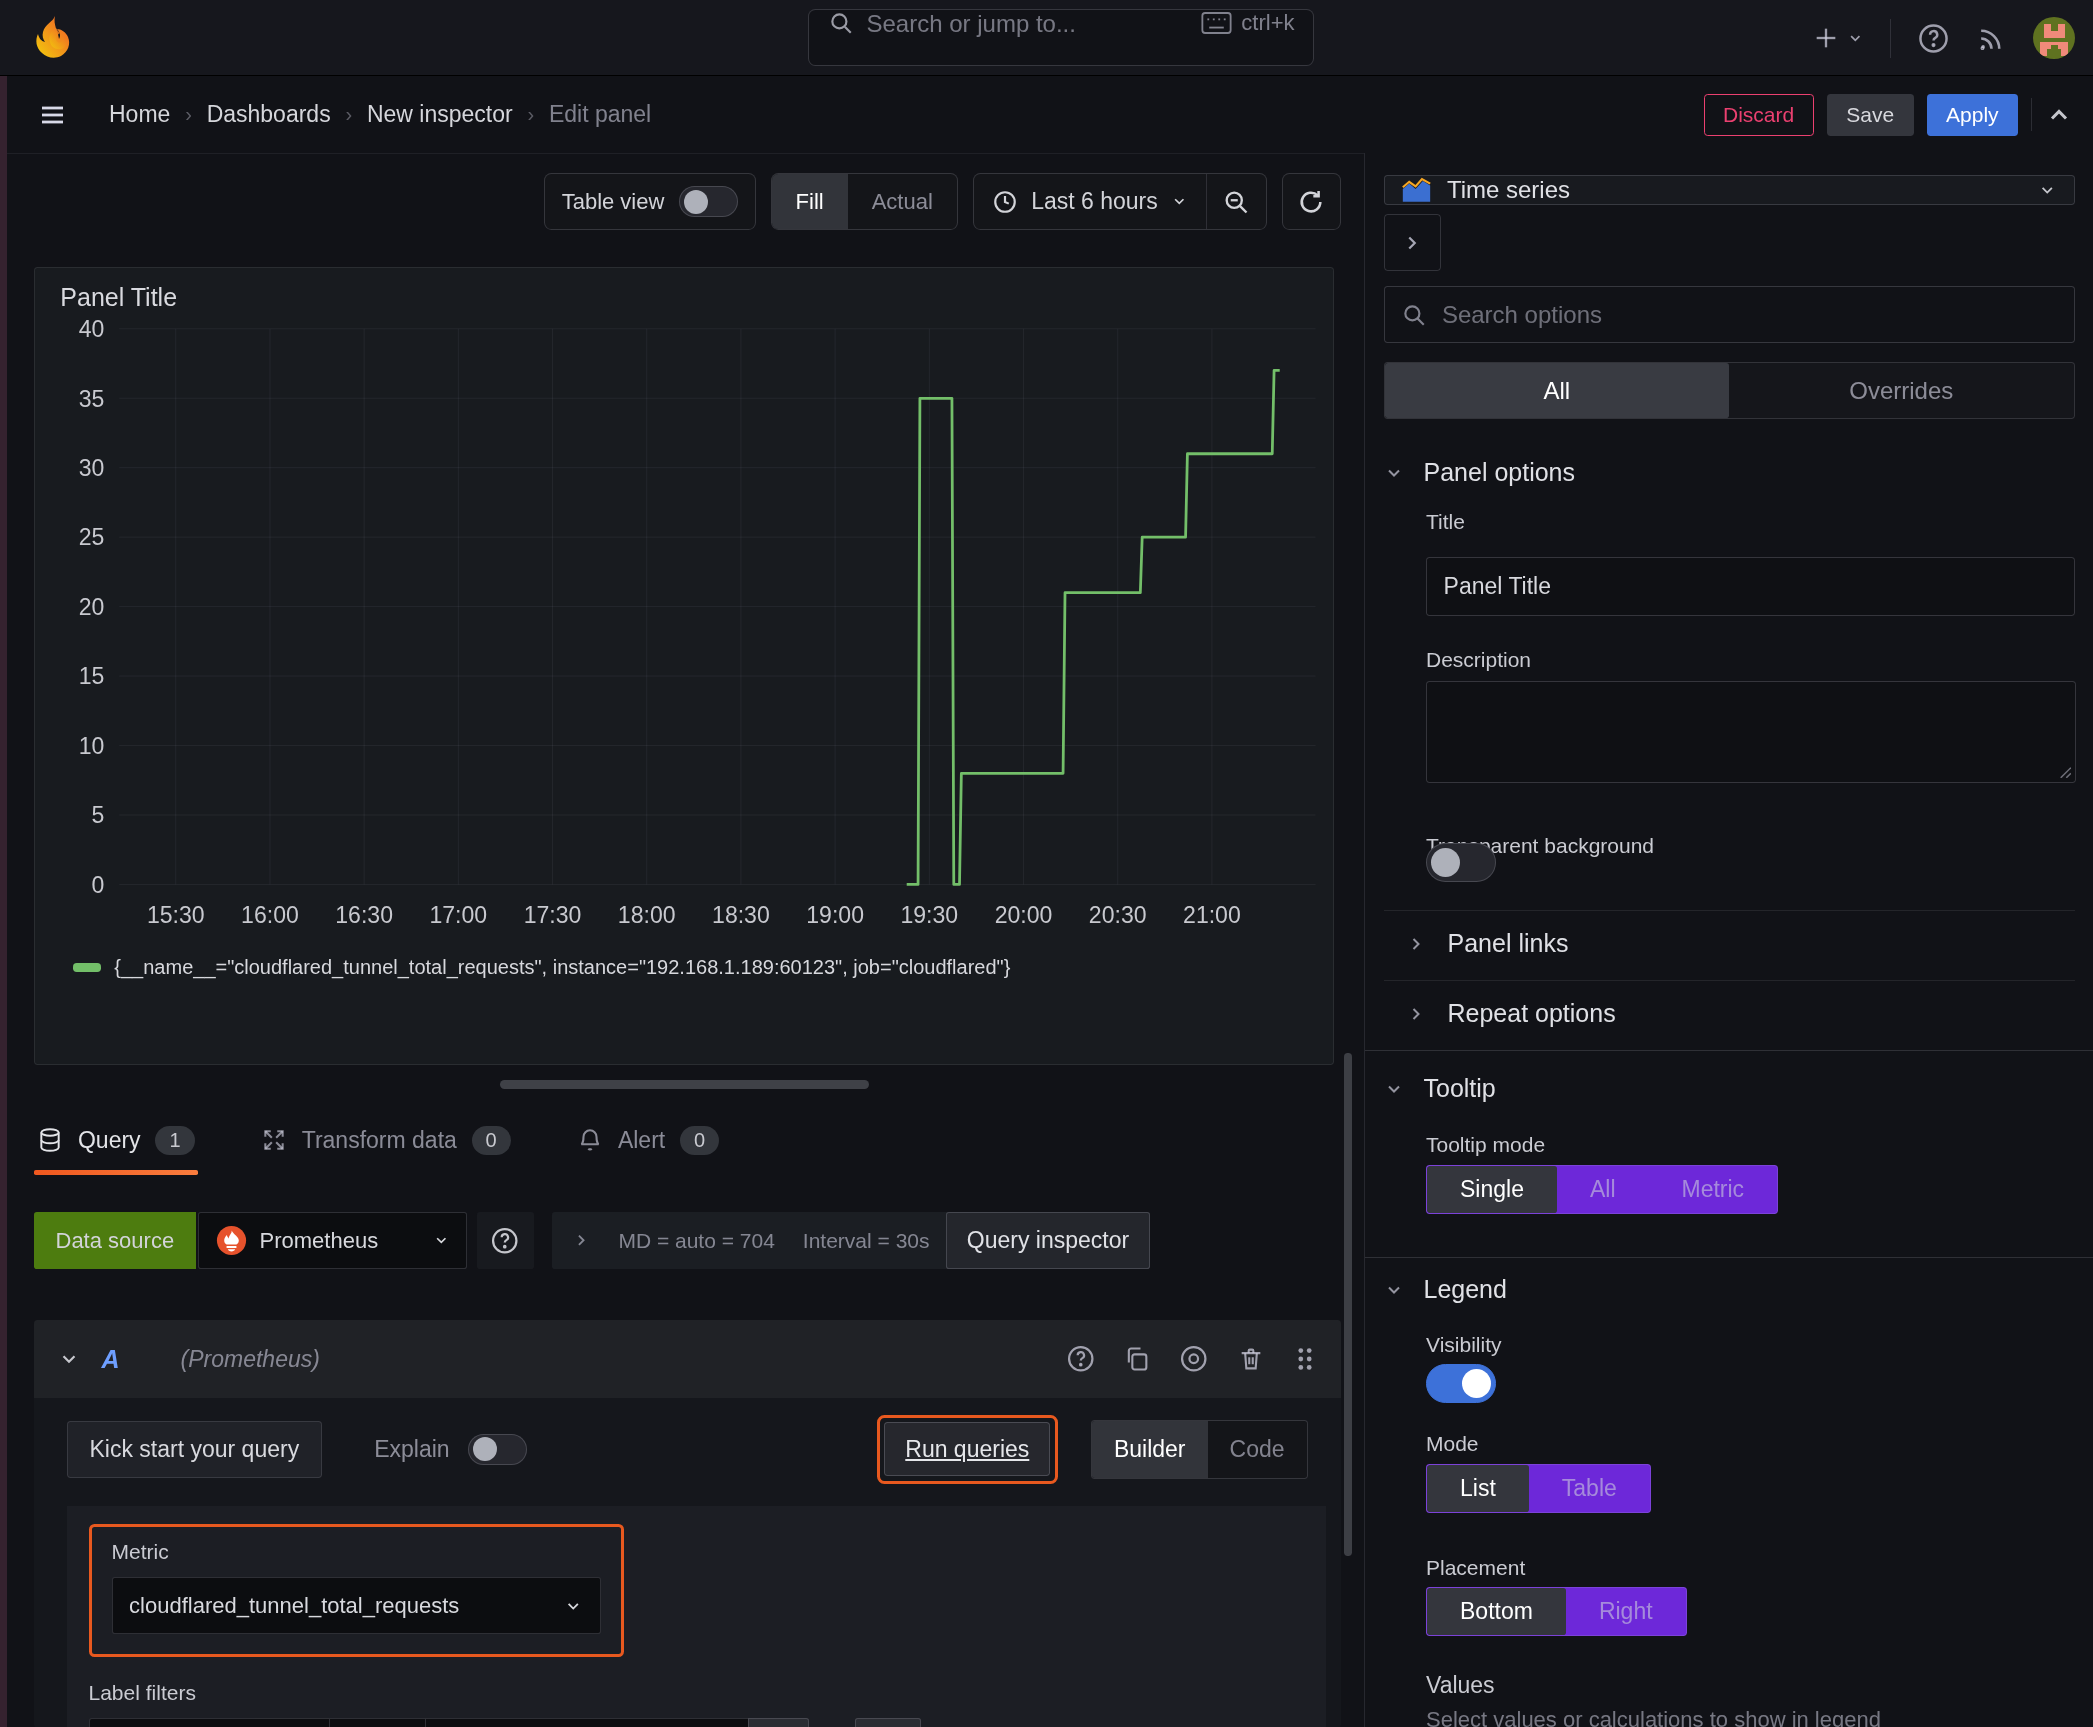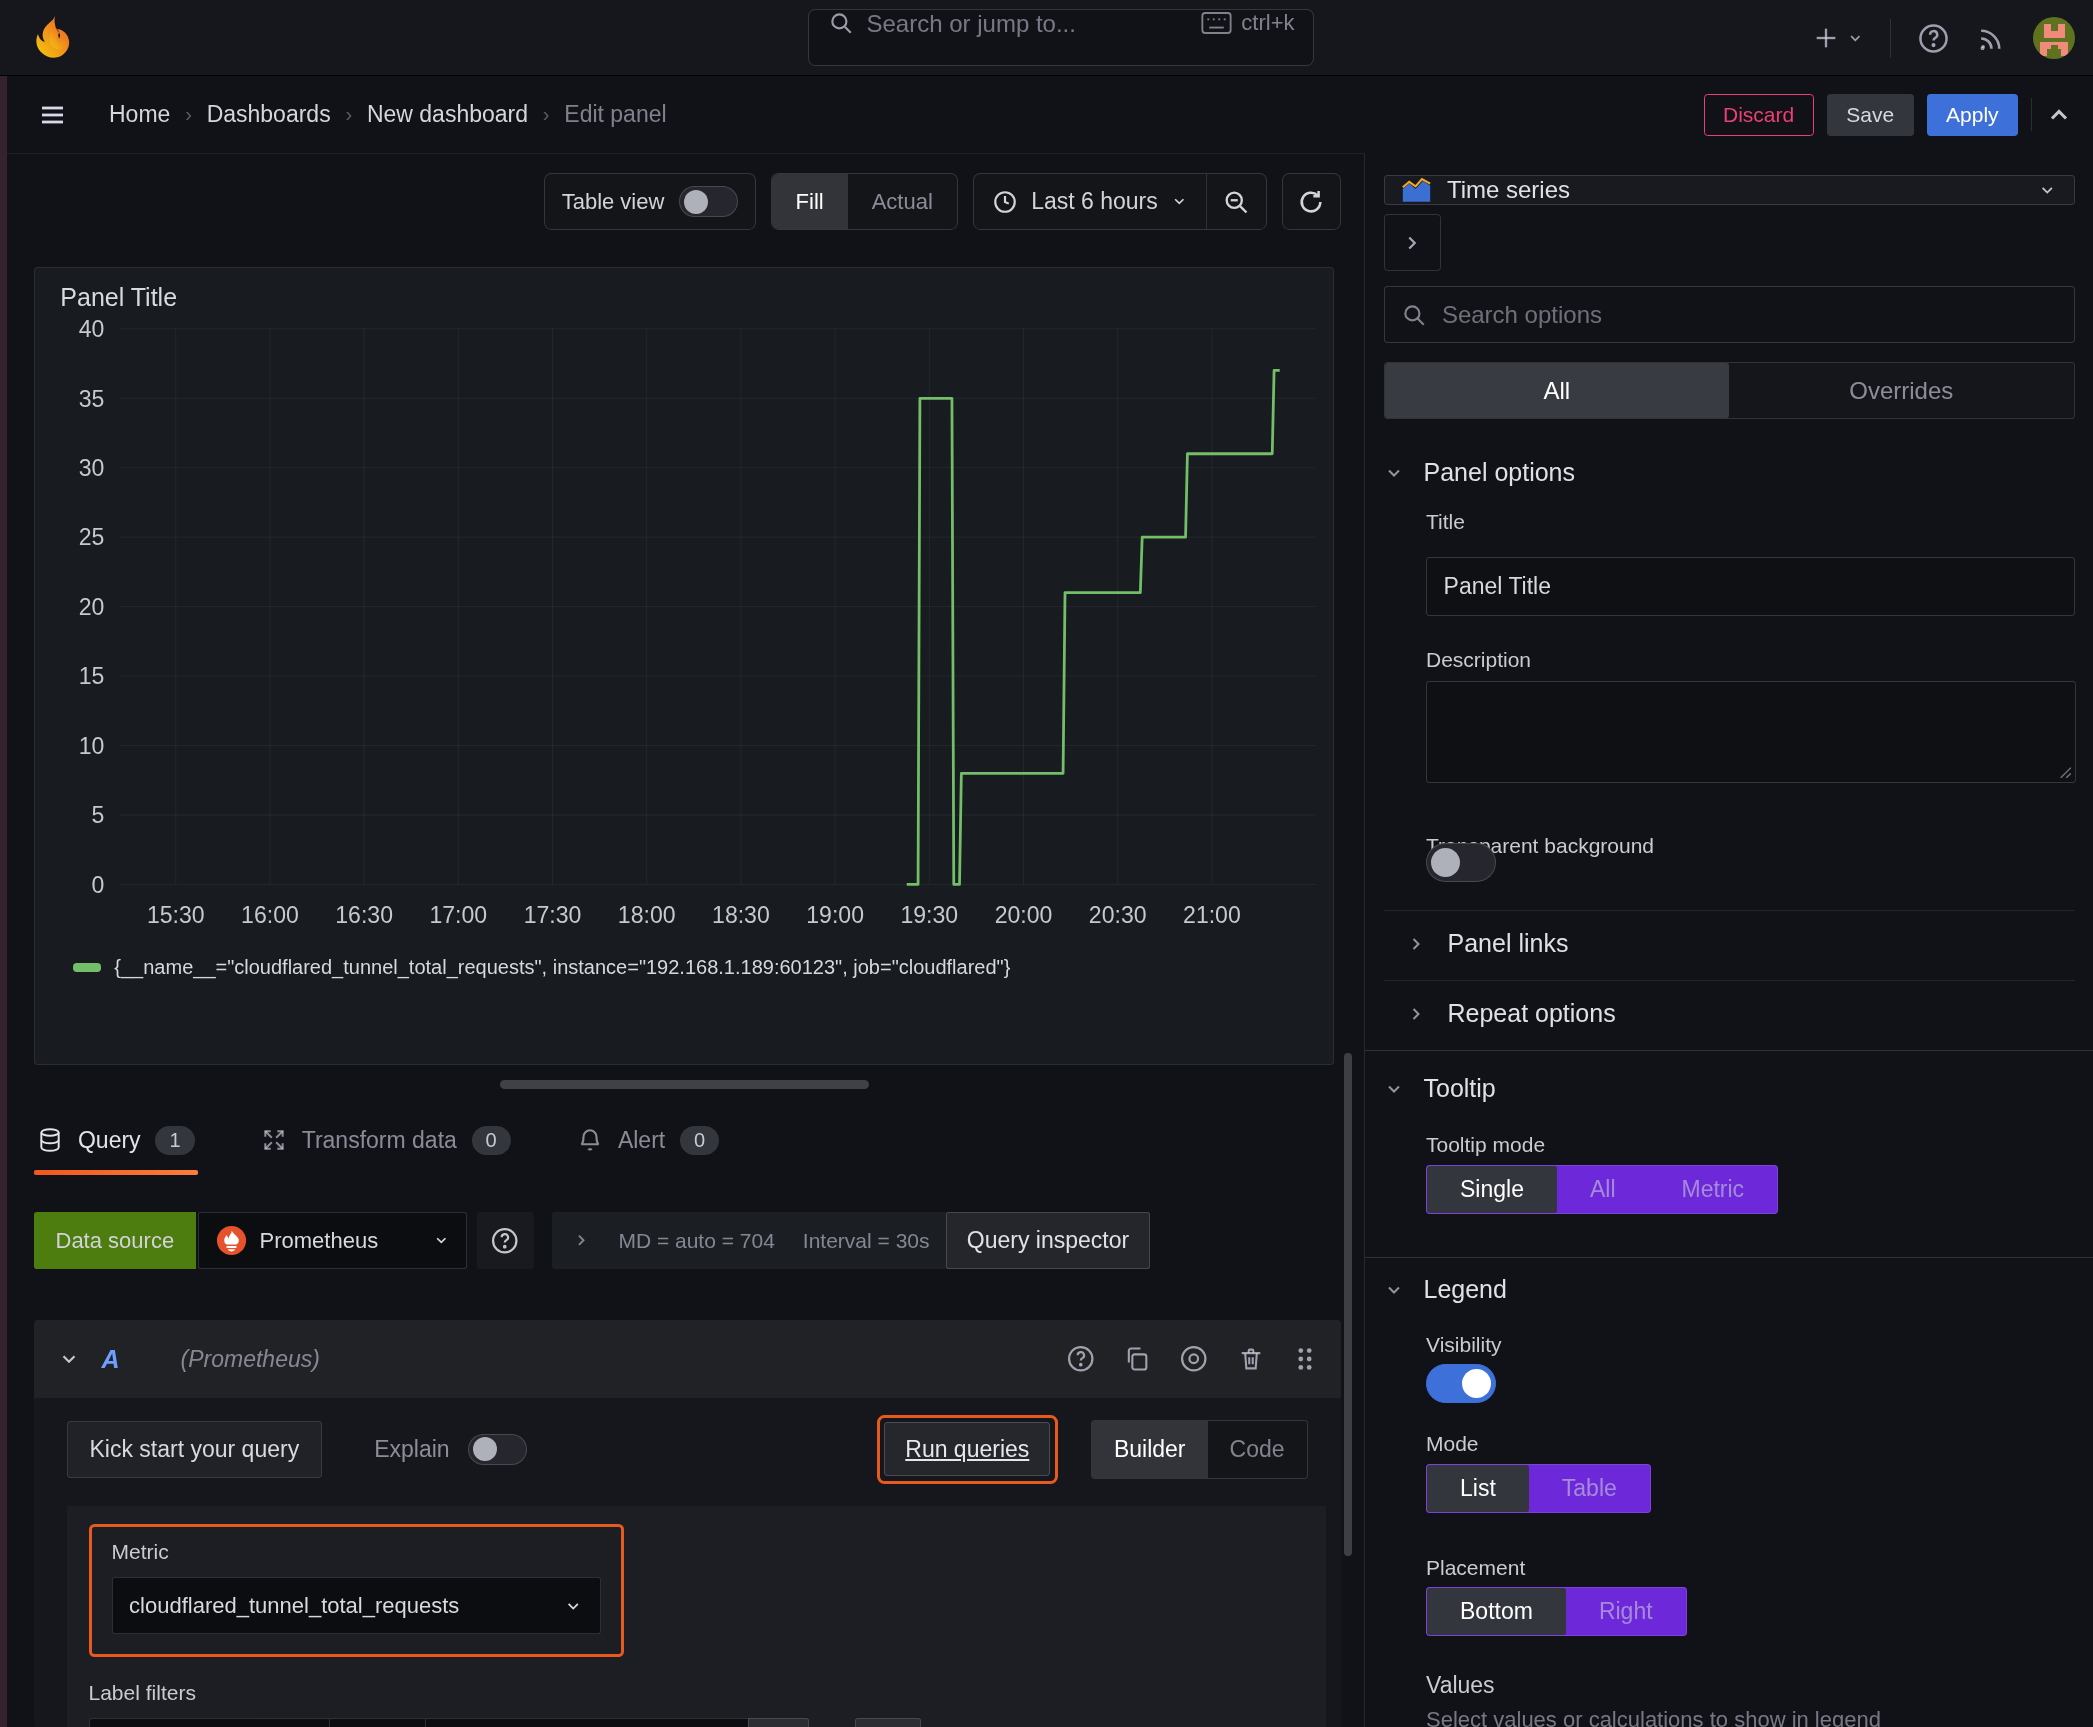--- a/index.html
+++ b/index.html
@@ -216,21 +216,21 @@
           <line x1="3" y1="6" x2="21" y2="6"></line>
           <line x1="3" y1="12" x2="21" y2="12"></line>
           <line x1="3" y1="18" x2="21" y2="18"></line>
         </svg>
     </span>
     <div class="crumbs">
       <span class="crumb">Home</span>
       <span class="crumb-sep">›</span>
       <span class="crumb">Dashboards</span>
       <span class="crumb-sep">›</span>
-      <span class="crumb">New dashboard</span>
+      <span class="crumb">New inspector</span>
       <span class="crumb-sep">›</span>
       <span class="crumb current">Edit panel</span>
     </div>
     <div class="nav-actions">
       <button class="btn btn-ghost-red">Discard</button>
       <button class="btn btn-secondary">Save</button>
       <button class="btn btn-primary">Apply</button>
       <div class="vdiv" style="height:33px"></div>
       <span class="icon-btn">
         <svg width="28" height="28" viewBox="0 0 24 24" fill="none" stroke="#c5c6cc" stroke-width="2.6">

